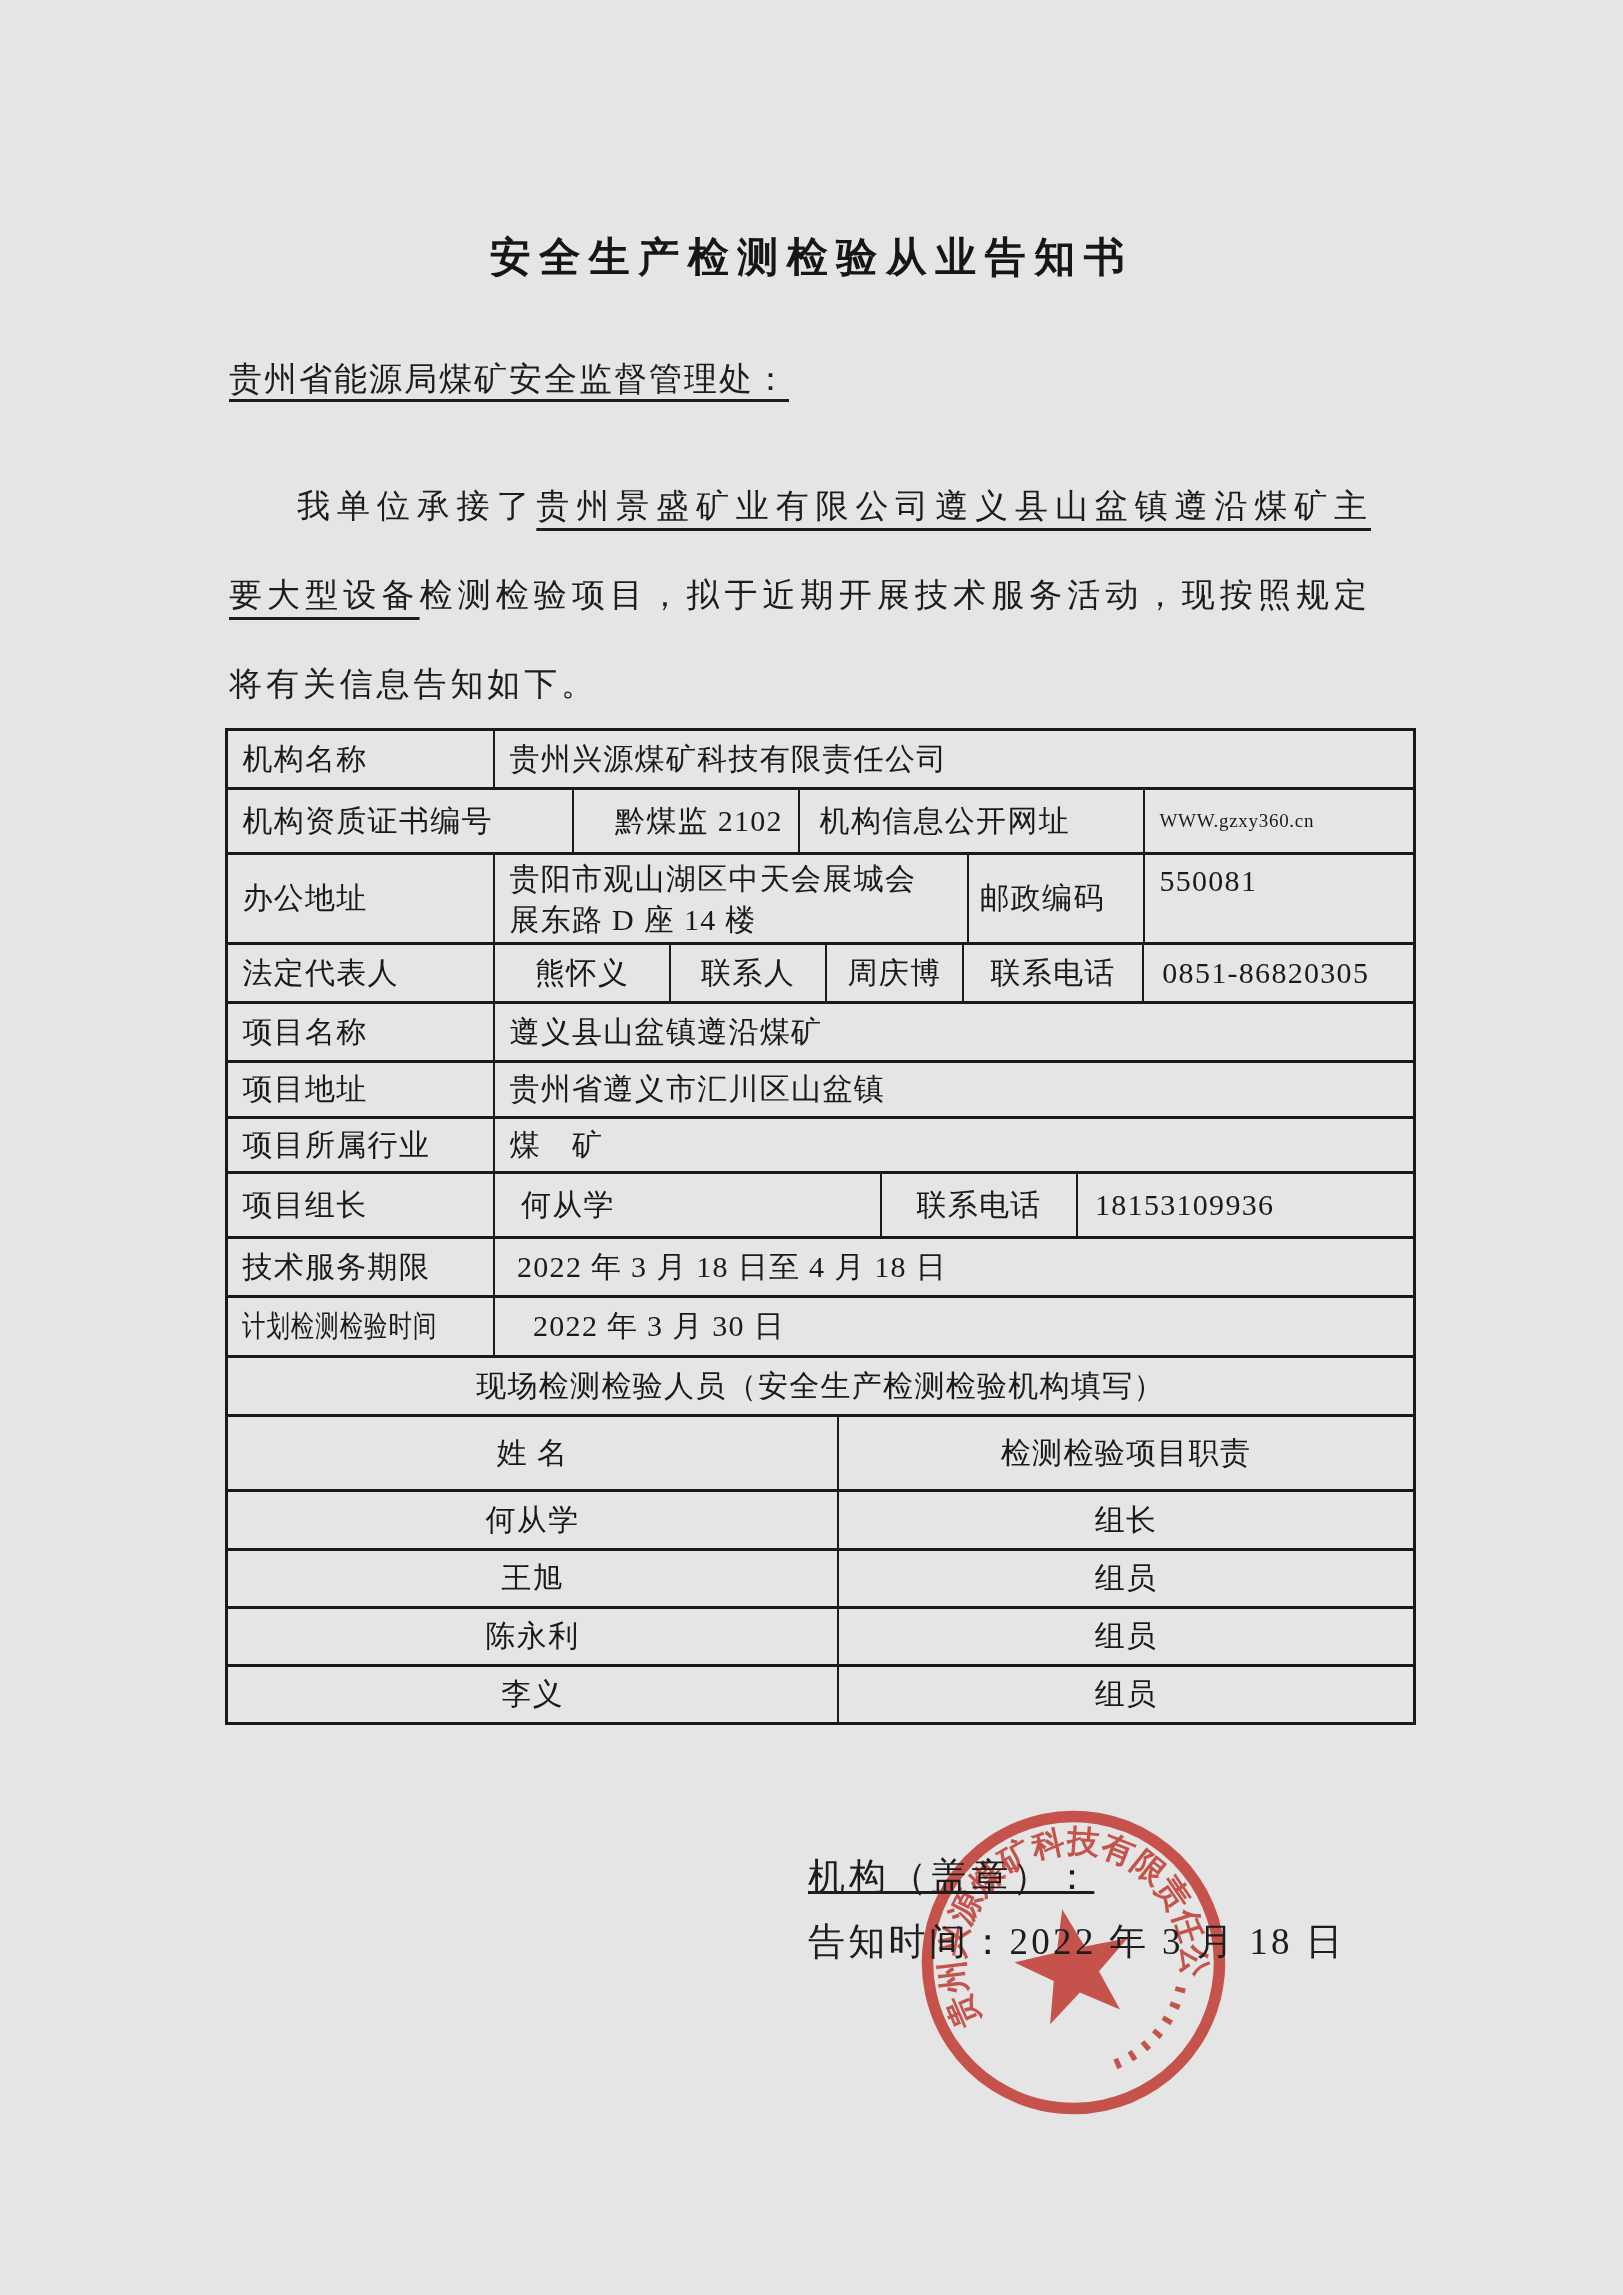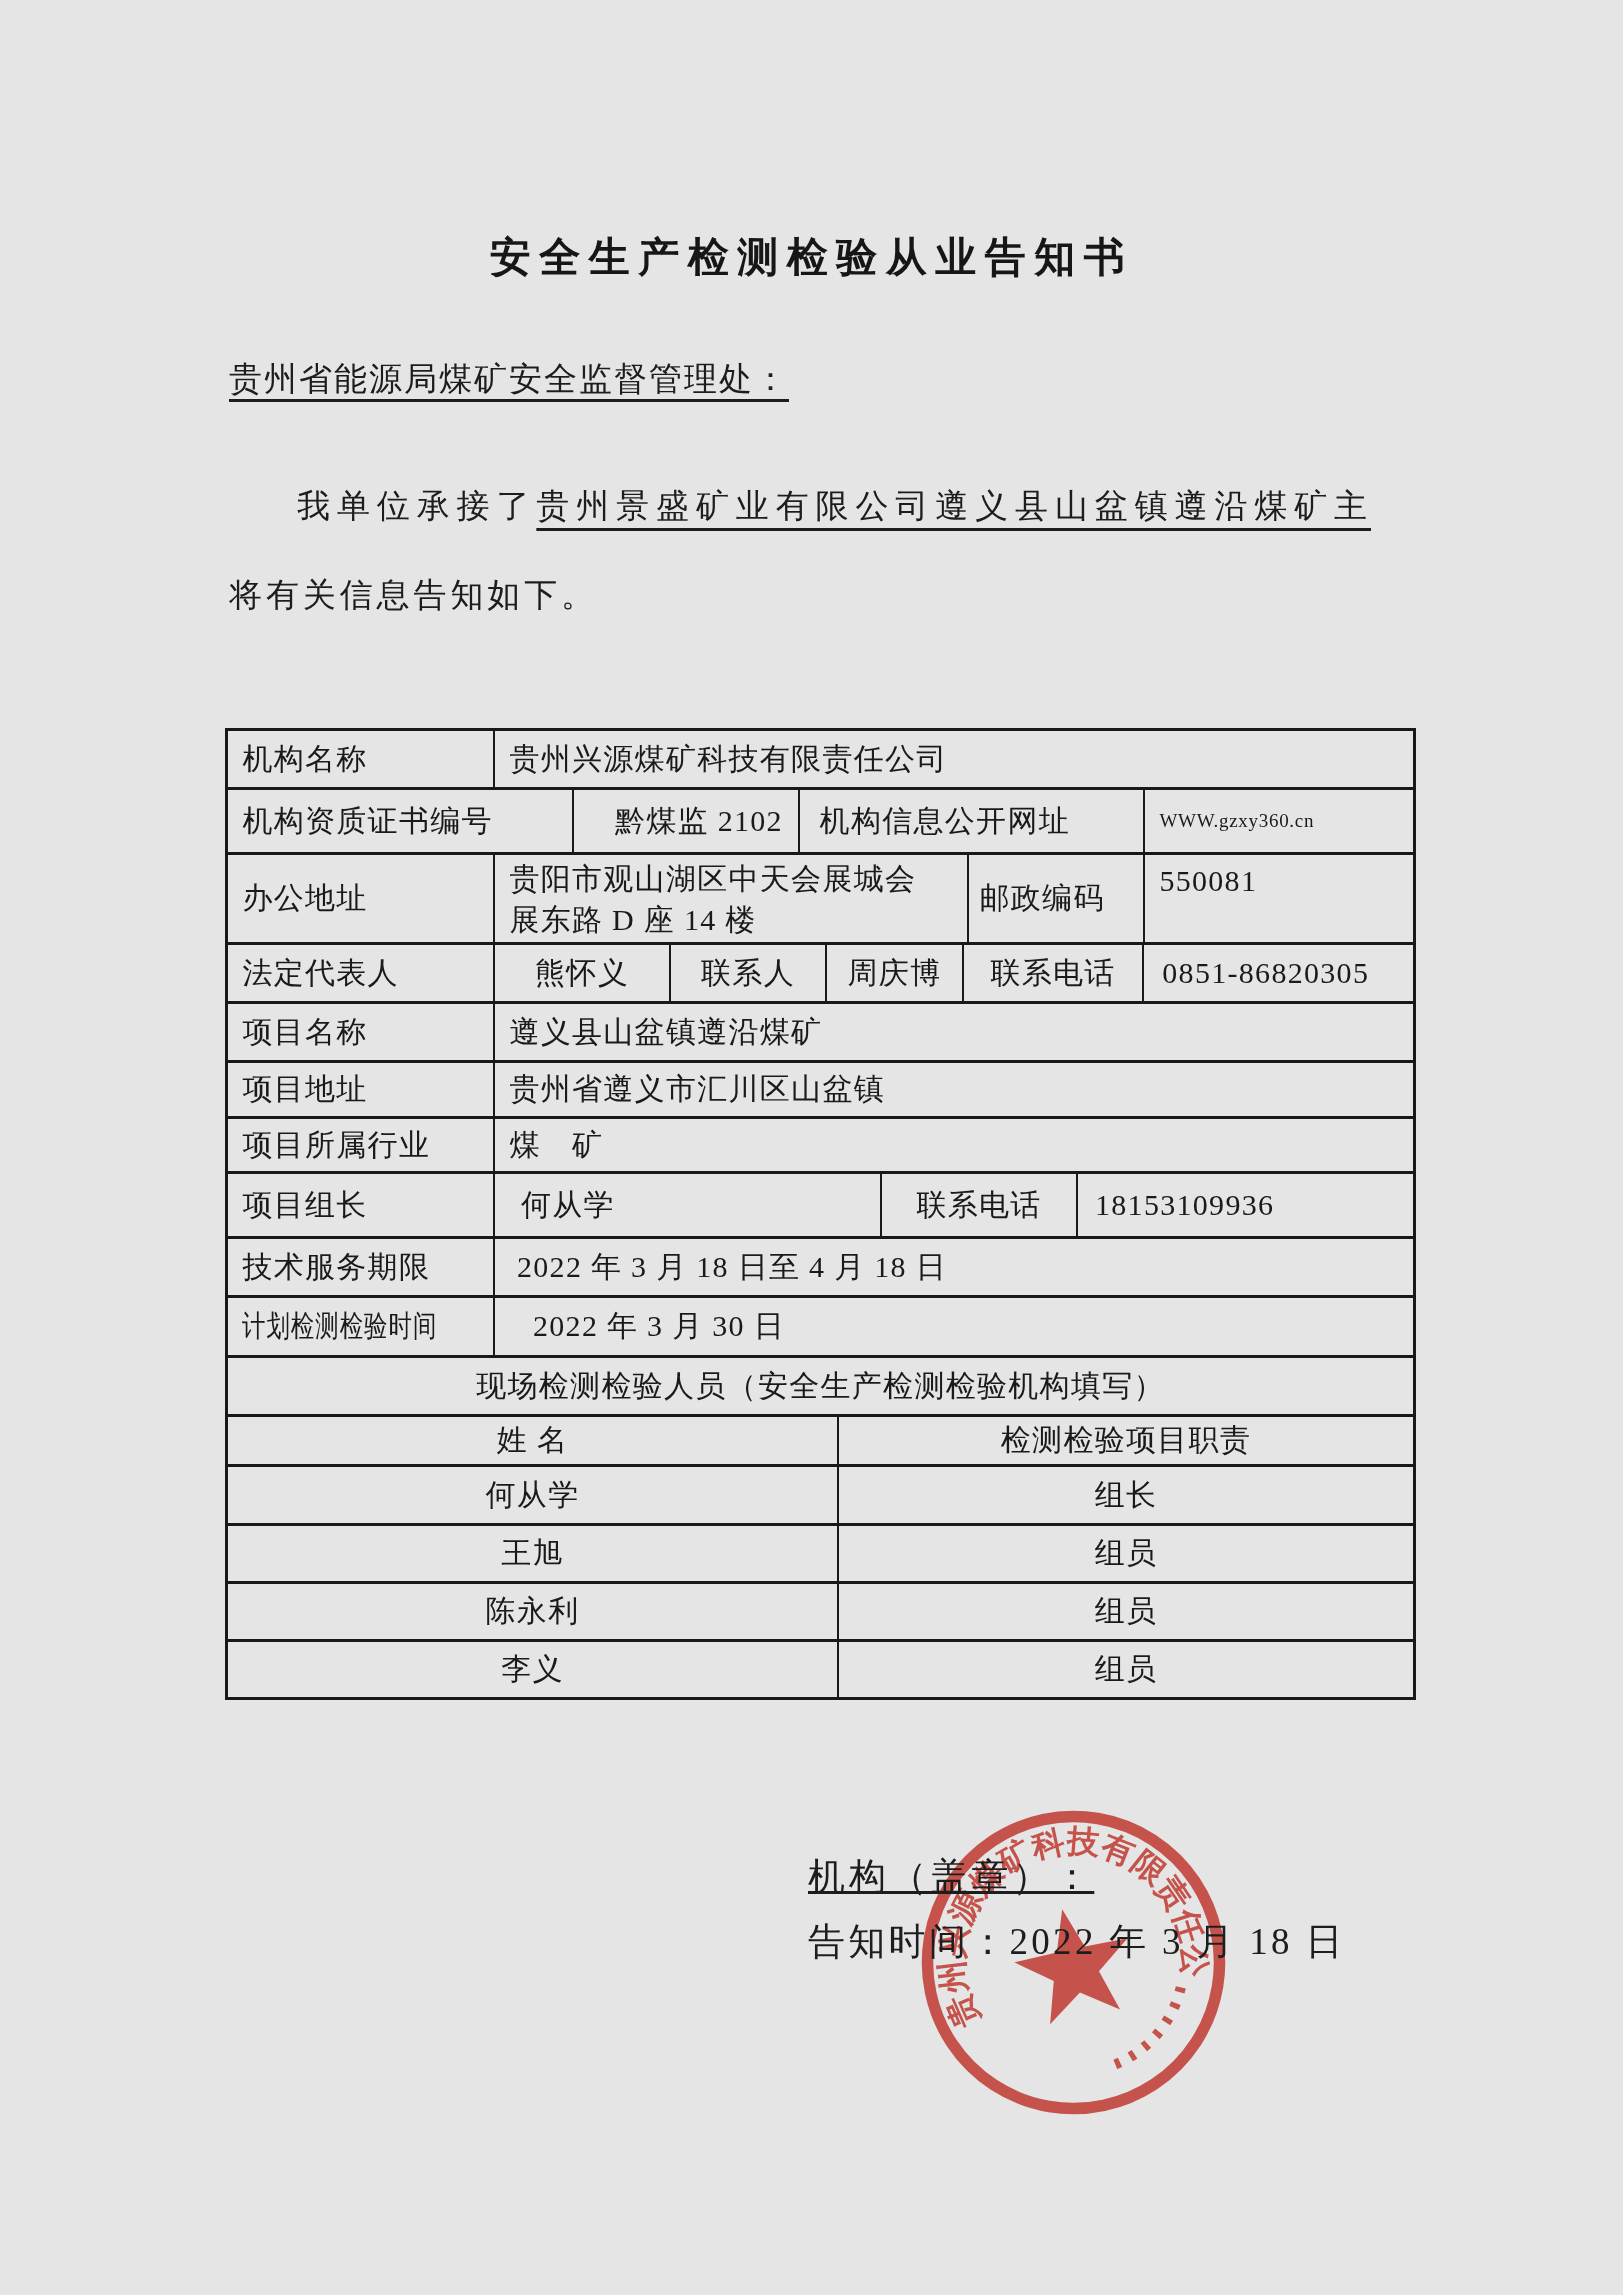--- a/index.html
+++ b/index.html
@@ -110,20 +110,21 @@
 <body>
 
 <div class="page">
 
   <div class="doc-title">安全生产检测检验从业告知书</div>
 
   <div class="salutation">贵州省能源局煤矿安全监督管理处：</div>
 
   <div class="para">
     <div class="para-line"><span class="indent"></span><span>我单位承接了</span><span class="ul">贵州景盛矿业有限公司遵义县山盆镇遵沿煤矿主</span></div>
+    <div class="para-line"><span class="ul">要大型设备</span><span>检测检验项目，拟于近期开展技术服务活动，现按照规定</span></div>
     <div class="para-line last">将有关信息告知如下。</div>
   </div>
 
   <div class="doc-table">
 
     <div class="trow first" style="height:56px">
       <div class="tcell first" style="flex:0 0 265px">机构名称</div>
       <div class="tcell" style="flex:1">贵州兴源煤矿科技有限责任公司</div>
     </div>
 
@@ -182,21 +183,21 @@
       <div class="tcell first" style="flex:0 0 265px">
           <span class="squeeze">计划检测检验时间</span>
         </div>
       <div class="tcell" style="flex:1; padding-left:38px">2022 年 3 月 30 日</div>
     </div>
 
     <div class="trow" style="height:59px">
       <div class="tcell first center" style="flex:1">现场检测检验人员（安全生产检测检验机构填写）</div>
     </div>
 
-    <div class="trow" style="height:50px">
+    <div class="trow" style="height:75px">
       <div class="tcell first center" style="flex:0 0 609px">姓  名</div>
       <div class="tcell center" style="flex:1">检测检验项目职责</div>
     </div>
 
     <div class="trow" style="height:59px">
       <div class="tcell first center" style="flex:0 0 609px">何从学</div>
       <div class="tcell center" style="flex:1">组长</div>
     </div>
 
     <div class="trow" style="height:58px">

